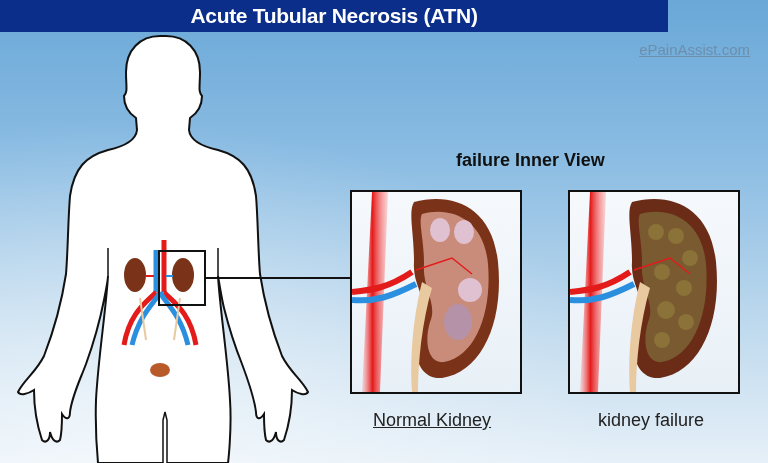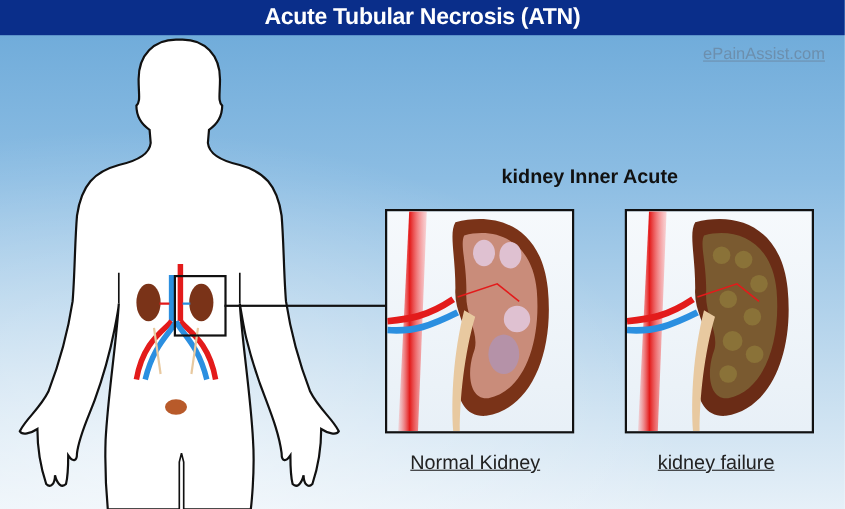--- a/index.html
+++ b/index.html
@@ -1,32 +1,32 @@
 <!DOCTYPE html>
 <html><head>
 <meta charset="utf-8">
 <style>
   html,body{margin:0;padding:0;}
   body{width:768px;height:463px;overflow:hidden;position:relative;
     font-family:"Liberation Sans","DejaVu Sans",sans-serif;
     background:linear-gradient(180deg,#6aa8d8 0%,#8cbde3 35%,#c5ddef 75%,#e6f0f8 100%);}
   .bg-radial{position:absolute;left:0;top:32px;width:768px;height:431px;
     background:radial-gradient(ellipse at 15% 90%,rgba(255,255,255,0.55),rgba(255,255,255,0) 55%);}
-  .title-bar{position:absolute;left:0;top:0;width:768px;height:32px;background:#0a2e8a;
+  .title-bar{position:absolute;left:0;top:0;width:668px;height:32px;background:#0a2e8a;
     display:flex;align-items:center;justify-content:center;}
   .title-text{color:#fff;font-weight:bold;font-size:21px;letter-spacing:-0.3px;}
   .watermark{position:absolute;right:18px;top:41px;color:#6c8fae;font-size:15px;text-decoration:underline;}
   .section-heading{position:absolute;left:456px;top:150px;font-size:18px;font-weight:bold;color:#111;}
   .panel{position:absolute;top:190px;width:168px;height:200px;border:2px solid #111;
     background:linear-gradient(180deg,#f6f9fc,#e8f0f7);overflow:hidden;}
   .panel-normal{left:350px;}
   .panel-failure{left:568px;}
   .caption{position:absolute;top:410px;font-size:18px;color:#222;}
   .caption-normal{left:373px;text-decoration:underline;}
-  .caption-failure{left:598px;text-decoration:underline;}
+  .caption-failure{left:598px;}
   svg{display:block;}
   .body-svg{position:absolute;left:0;top:32px;}
   .zoom-box{position:absolute;left:158px;top:250px;width:44px;height:52px;border:2px solid #111;}
   .connector{position:absolute;left:204px;top:277px;width:146px;height:2px;background:#111;}
 </style>
 </head>
 <body>
 
 <div class="bg-radial"></div>
 
@@ -72,21 +72,21 @@
     <ellipse cx="183" cy="275" rx="11" ry="17" fill="#7a3318"></ellipse>
     <line x1="145" y1="276" x2="154" y2="276" stroke="#e31b1b" stroke-width="2"></line>
     <line x1="166" y1="276" x2="173" y2="276" stroke="#2b8fe0" stroke-width="2"></line>
     <ellipse cx="160" cy="370" rx="10" ry="7" fill="#b85a2a"></ellipse>
   </g>
 </svg>
 
 <div class="zoom-box"></div>
 <div class="connector"></div>
 
-<div class="section-heading">kidney Inner Acute</div>
+<div class="section-heading">failure Inner View</div>
 
 <div class="panel panel-normal">
   <svg width="168" height="200" viewBox="0 0 168 200">
     <defs>
       <linearGradient id="artG" x1="0" x2="1">
           <stop offset="0" stop-color="#ff6b6b" stop-opacity="0.2"></stop>
           <stop offset="0.4" stop-color="#e31b1b"></stop>
           <stop offset="1" stop-color="#ff8080" stop-opacity="0.3"></stop>
         </linearGradient>
     </defs>

